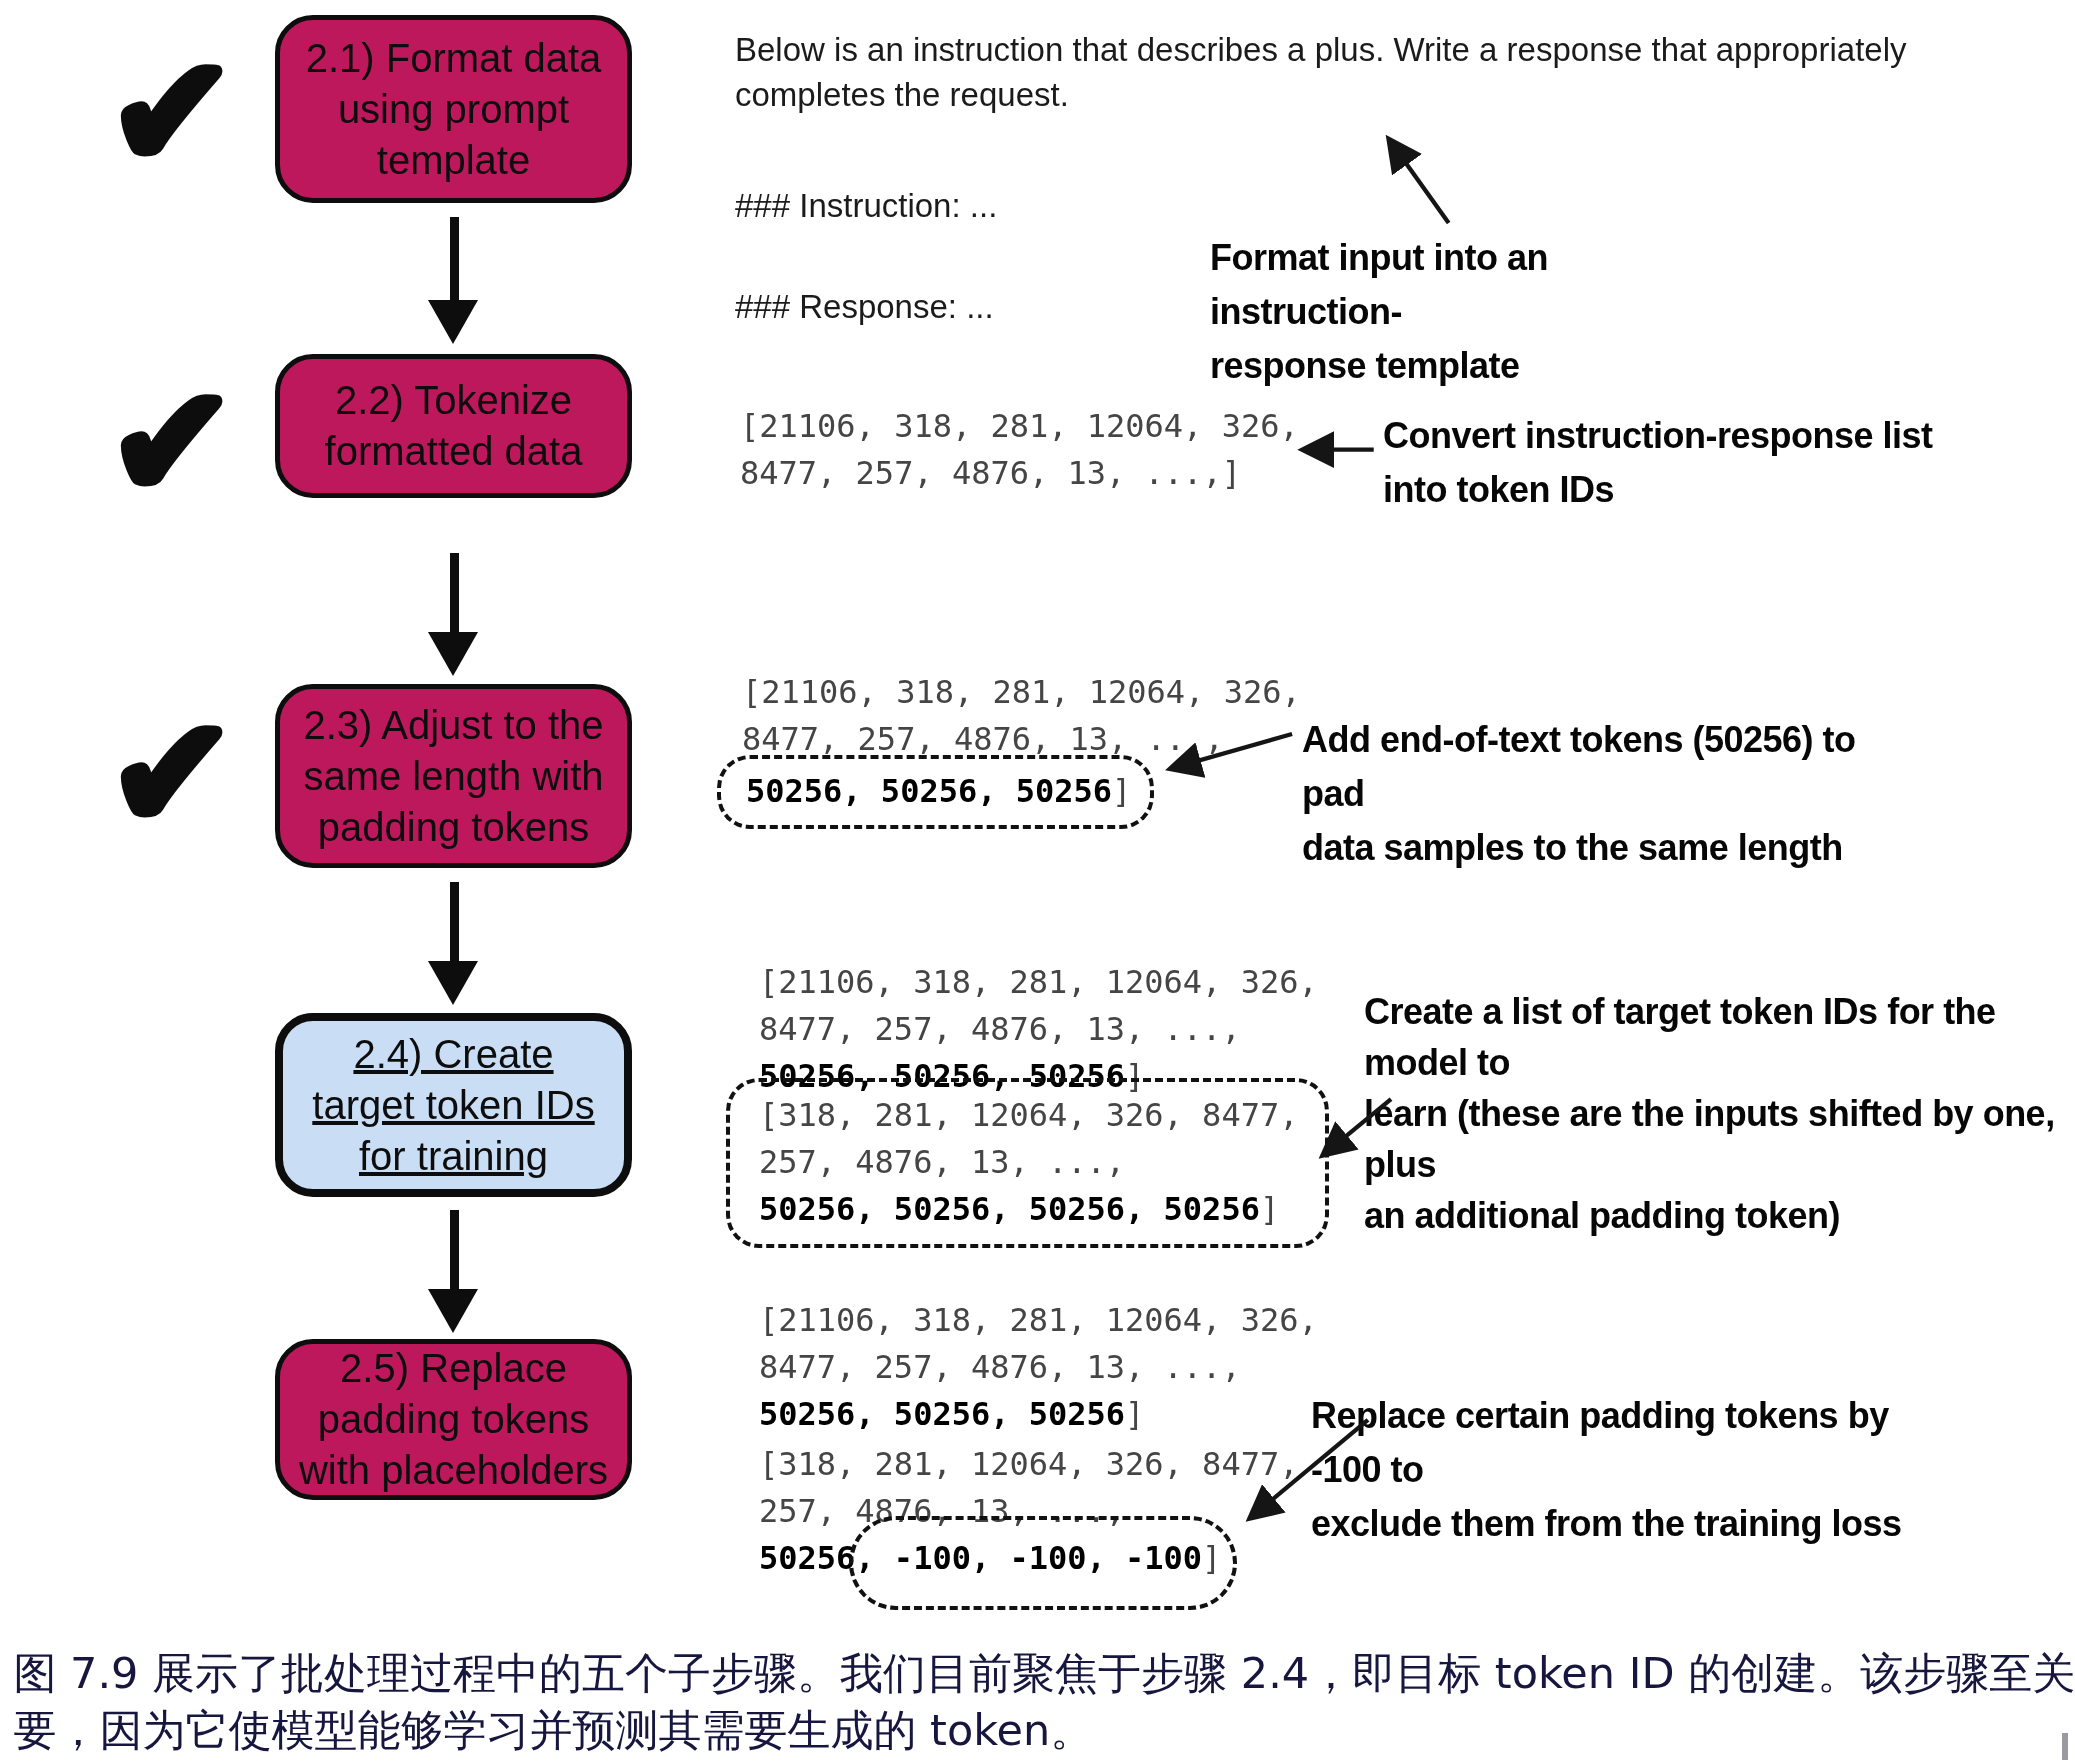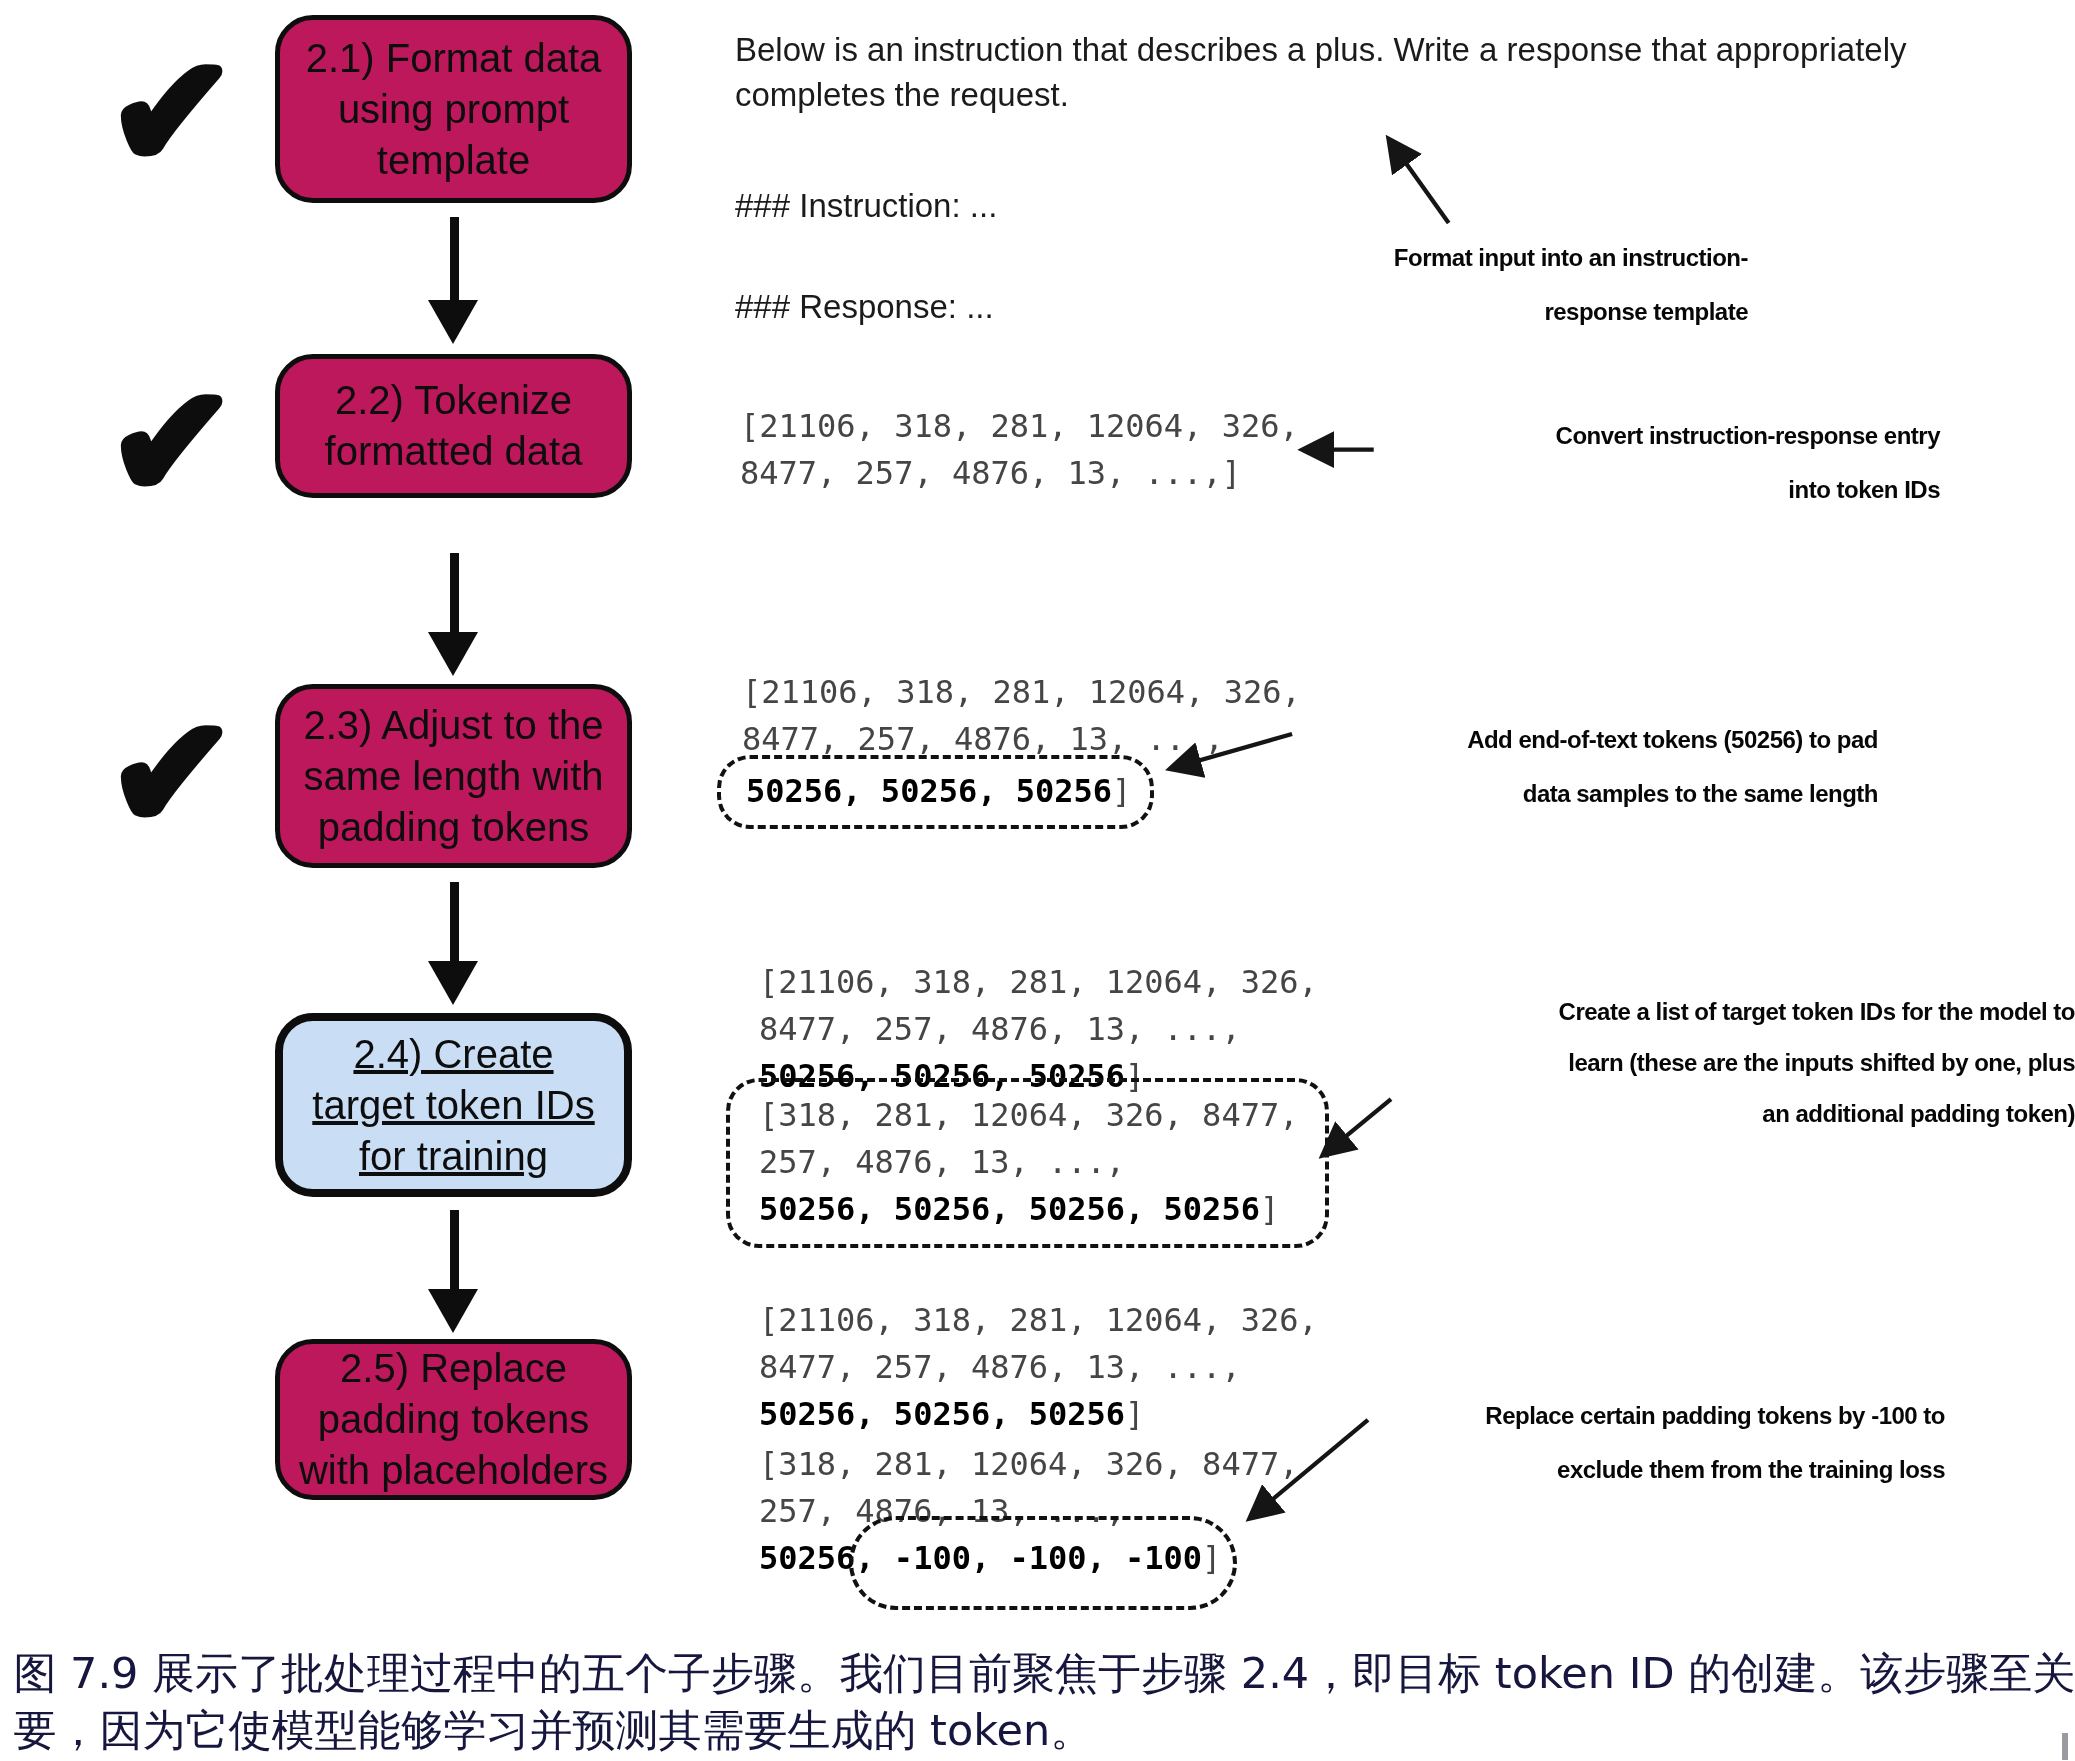--- a/index.html
+++ b/index.html
@@ -30,22 +30,22 @@
   .mono{position:absolute;font-family:"DejaVu Sans Mono","Liberation Mono",monospace;
         font-size:32px;line-height:47px;color:#454545;white-space:nowrap;}
   .mono b{color:#000;font-weight:700;}
   .dash-box{position:absolute;border:4.8px dashed #111;border-radius:33px;
             font-family:"DejaVu Sans Mono","Liberation Mono",monospace;
             font-size:32px;line-height:47px;color:#454545;white-space:nowrap;}
   .dash-box b{color:#000;font-weight:700;}
   .dash-oval{position:absolute;border:4.8px dashed #111;border-radius:58px;background:transparent;}
 
   
-  .ann{position:absolute;font-size:24px;line-height:54px;font-weight:700;
-       letter-spacing:-0.5px;text-align:right;color:#070707;}
+  .ann{position:absolute;font-size:36px;line-height:54px;font-weight:700;
+       letter-spacing:-0.5px;text-align:left;color:#070707;}
 
   
   .caption{position:absolute;left:13.4px;font-size:43px;line-height:56px;color:#16163e;
            font-family:"DejaVu Sans","Liberation Sans",sans-serif;white-space:nowrap;}
 
   .corner-bar{position:absolute;left:2062px;top:1733px;width:5.8px;height:27px;background:#9a9aa0;}
 
   svg.overlay{position:absolute;left:0;top:0;pointer-events:none;}
 </style>
 </head>
@@ -122,21 +122,21 @@
     <div>257, 4876, 13, ...,</div>
     <div><b>50256,</b><span>&nbsp;</span><b>-100, -100, -100</b><span>]</span></div>
   </div>
   <div class="dash-oval" style="left:849px;top:1516px;width:380px;height:86px;"></div>
 
   <div class="ann" style="left:1210px;top:231px;width:538px;">
     <div>Format input into an instruction-</div>
     <div>response template</div>
   </div>
   <div class="ann" style="left:1383px;top:409px;width:557px;">
-    <div>Convert instruction-response entry</div>
+    <div>Convert instruction-response list</div>
     <div>into token IDs</div>
   </div>
   <div class="ann" style="left:1302px;top:713px;width:576px;">
     <div>Add end-of-text tokens (50256) to pad</div>
     <div>data samples to the same length</div>
   </div>
   <div class="ann" style="left:1364px;top:986px;width:711px;line-height:51px;">
     <div>Create a list of target token IDs for the model to</div>
     <div>learn (these are the inputs shifted by one, plus</div>
     <div>an additional padding token)</div>

